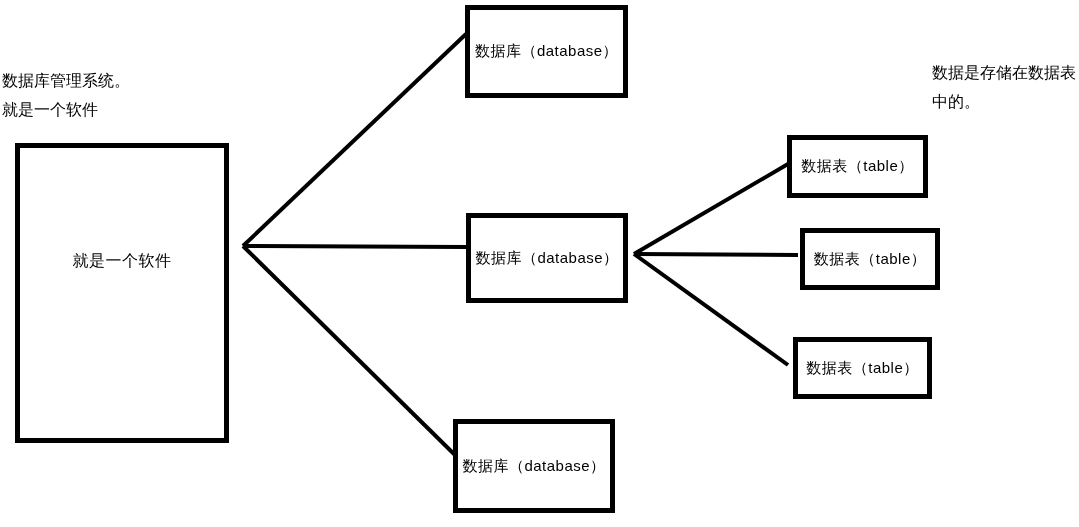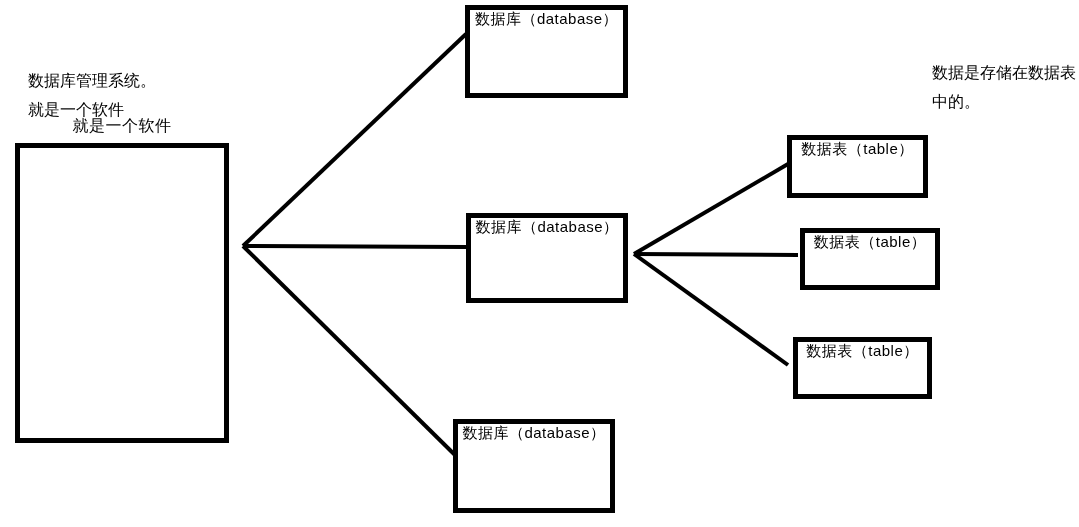--- a/index.html
+++ b/index.html
@@ -20,21 +20,21 @@
   .edges-svg line {
     stroke: #000000;
     stroke-width: 4;
   }
   .node {
     position: absolute;
     box-sizing: border-box;
     border: 5px solid #000000;
     background: #ffffff;
     display: flex;
-    align-items: flex-start;
+    align-items: center;
     justify-content: center;
     font-size: 15px;
     letter-spacing: 0.5px;
     white-space: nowrap;
   }
   .node-root {
     left: 15px; top: 143px;
     width: 214px; height: 300px;
     font-size: 16px;
   }
@@ -44,21 +44,21 @@
   .node-db3 { left: 453px; top: 419px; width: 162px; height: 94px; }
   .node-t1  { left: 787px; top: 135px; width: 141px; height: 63px; }
   .node-t2  { left: 800px; top: 228px; width: 140px; height: 62px; }
   .node-t3  { left: 793px; top: 337px; width: 139px; height: 62px; }
   .note {
     position: absolute;
     font-size: 16px;
     line-height: 29px;
     white-space: nowrap;
   }
-  .note-left  { left: 28px;  top: 66px; }
+  .note-left  { left: 2px;  top: 66px; }
   .note-right { left: 932px; top: 58px; white-space: normal; width: 150px; }
 </style>
 </head>
 <body>
 
 <div class="canvas">
 
   <svg class="edges-svg" viewBox="0 0 1079 527" xmlns="http://www.w3.org/2000/svg">
     <line x1="243" y1="246" x2="466" y2="34"></line>
     <line x1="243" y1="246" x2="466" y2="247"></line>

